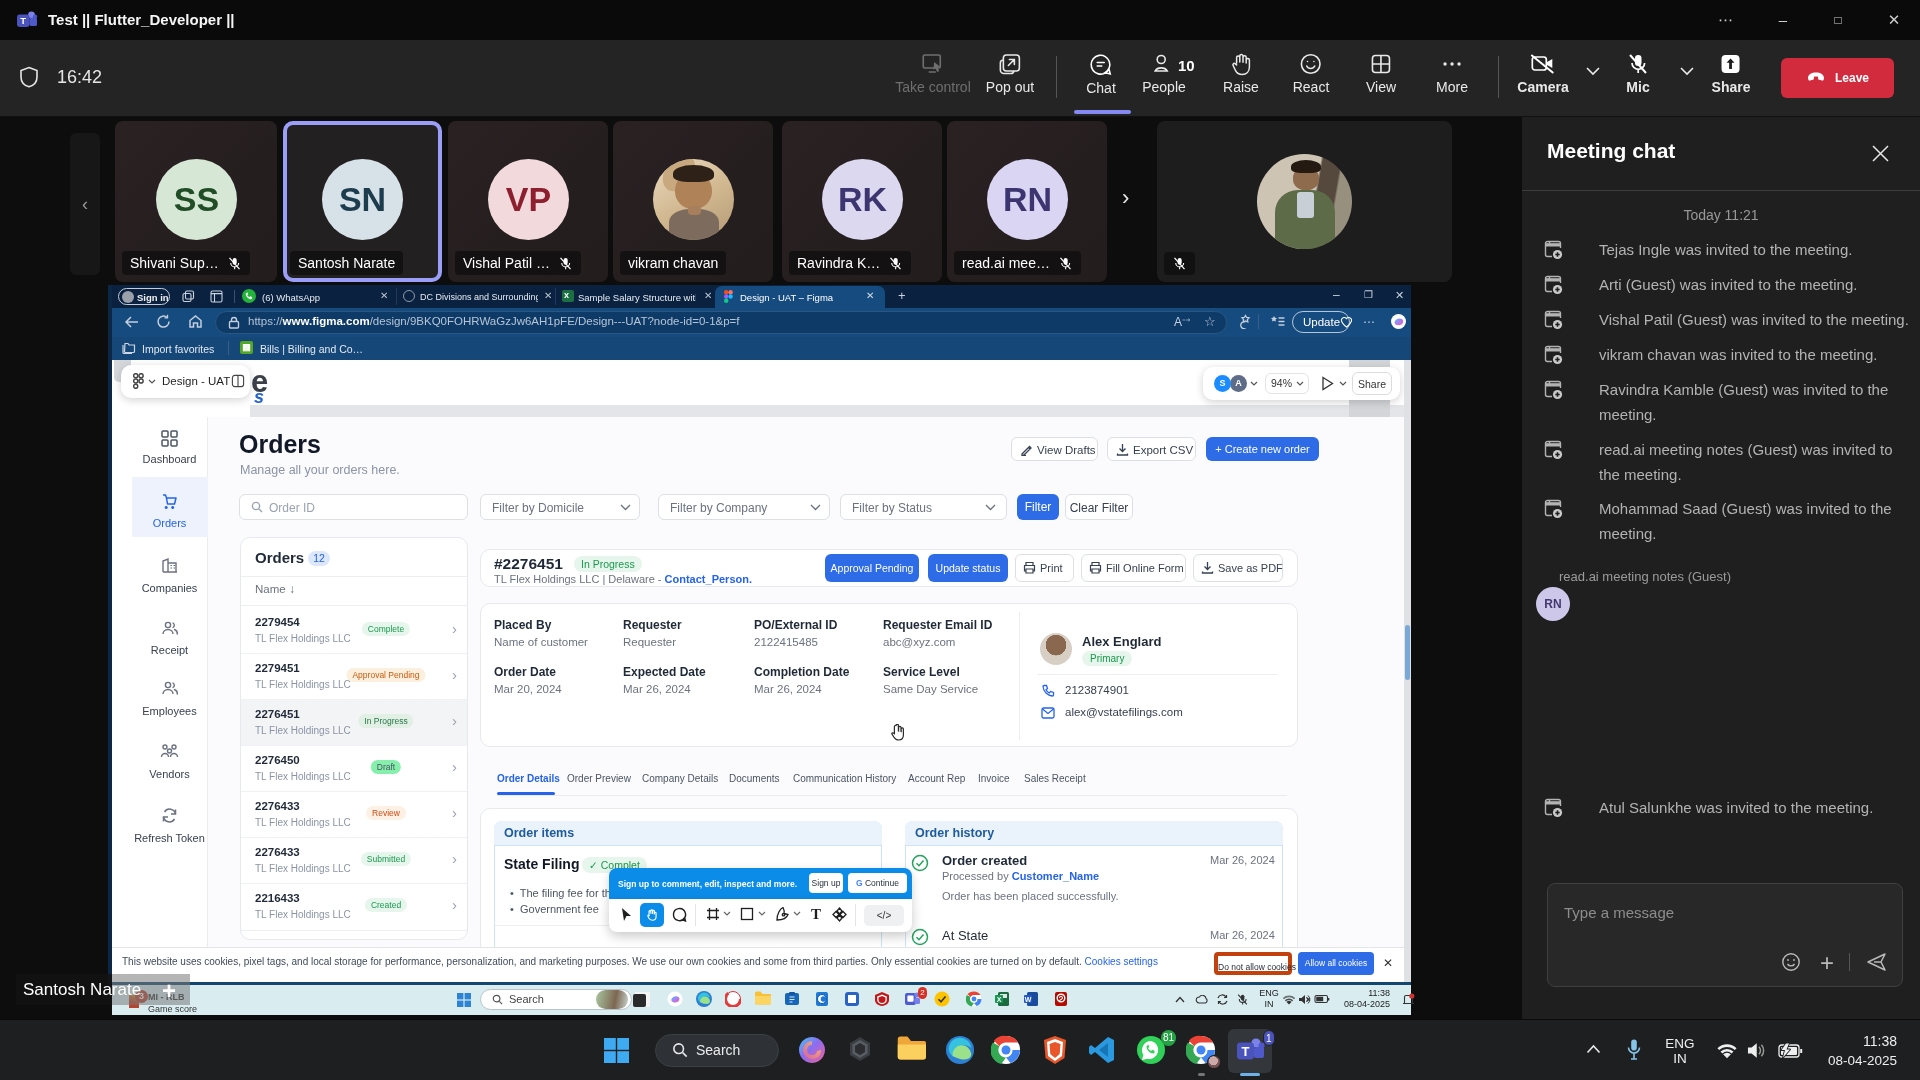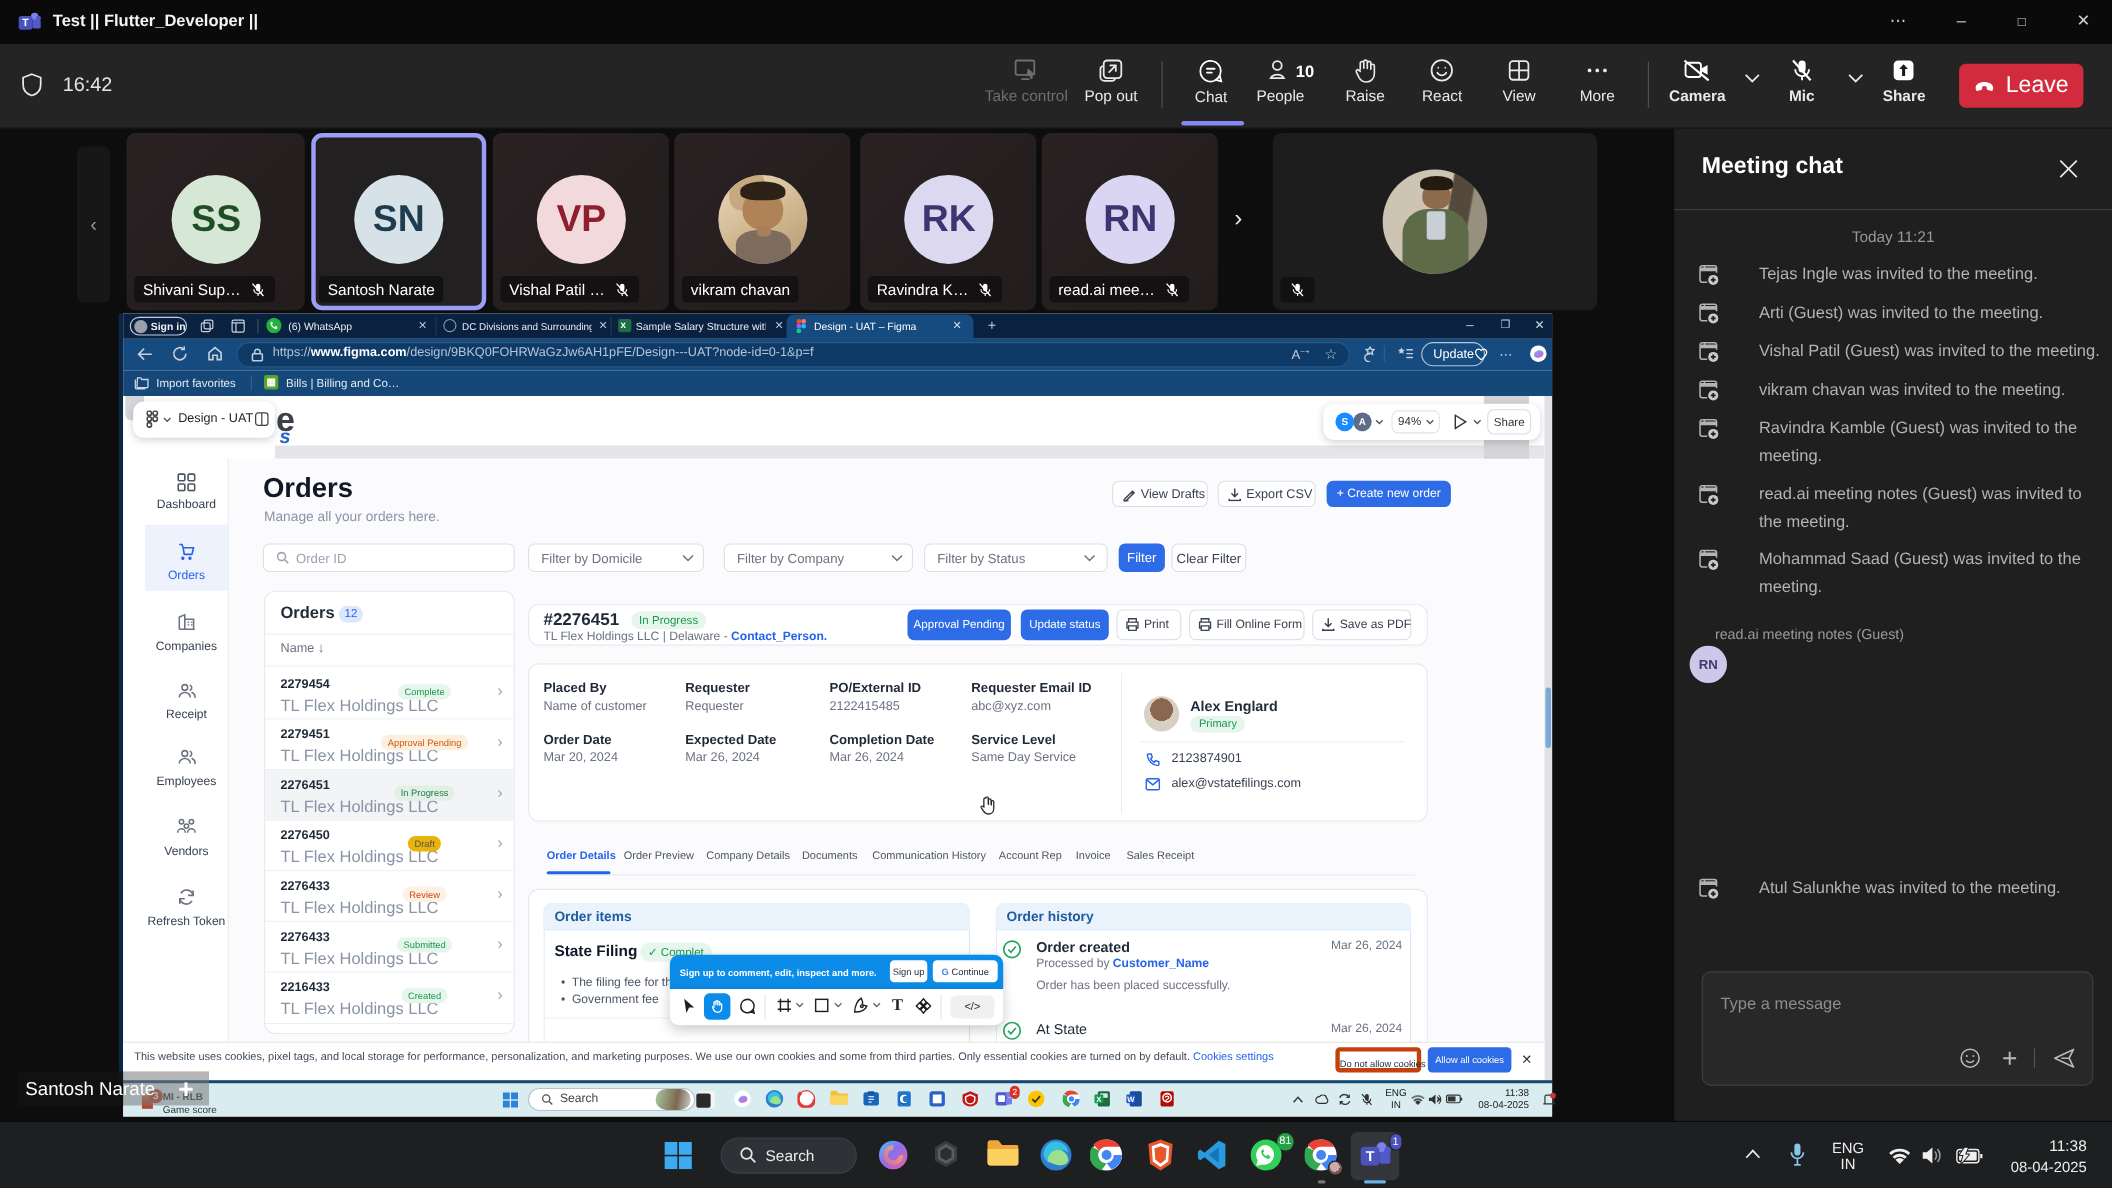--- a/index.html
+++ b/index.html
@@ -9,39 +9,39 @@
 #titlebar .t{left:48px;top:11px;font-size:15px;font-weight:bold;color:#f5f5f5}
 .winbtn{top:0;width:46px;height:40px;color:#cfcfcf;font-size:15px;text-align:center;line-height:40px}
 
 #toolbar{left:0;top:40px;width:1920px;height:77px;background:#242424;border-bottom:1px solid #111}
 .tbtn{top:52px;text-align:center;color:#e9e9e9;transform:translateX(-50%);white-space:nowrap}
 .tbtn .lbl{display:block;margin-top:3px;font-size:14px}
 .tbtn svg{display:block;margin:0 auto}
 .tsep{top:56px;width:1px;height:42px;background:#555}
 #clock{left:57px;top:67px;font-size:18px;color:#e5e5e5}
 #chatline{left:1074px;top:110px;width:57px;height:4px;border-radius:2px;background:#8589f2}
-#leavebtn{left:1781px;top:58px;width:113px;height:40px;background:#d22b3e;border-radius:6px;color:#fff;font-size:21px;font-weight:normal;text-align:center;line-height:40px}
+#leavebtn{left:1781px;top:58px;width:113px;height:40px;background:#d22b3e;border-radius:6px;color:#fff;font-size:12px;font-weight:bold;text-align:center;line-height:40px}
 
 .tile{top:121px;height:161px;border-radius:8px;background:linear-gradient(135deg,#2a2123,#251e1f 60%,#231d1e)}
 .avatar{border-radius:50%;text-align:center;font-weight:bold}
 .namelbl{left:7px;bottom:7px;position:absolute;background:rgba(12,12,12,.72);border-radius:4px;color:#fff;font-size:14px;padding:4px 8px;white-space:nowrap;display:flex;align-items:center;gap:8px}
 .chevbox{top:133px;width:30px;height:142px;background:#171717;border-radius:6px;color:#9a9a9a;font-size:18px;display:flex;align-items:center;justify-content:center}
 
 #chat{left:1522px;top:117px;width:398px;height:902px;background:#1f1f1f}
 #chat h2{position:absolute;left:25px;top:22px;font-size:21px;color:#fff}
 .invrow{position:absolute;left:21px;color:#b3b3b3;font-size:15px}
 .invrow .txt{position:absolute;left:56px;top:0;width:300px;line-height:25px}
 .bubble{position:absolute;left:55px;top:468px;width:260px;background:#2e2e45;border-radius:14px;color:#f0f0f0;font-size:15px;line-height:25px;padding:11px 14px}
 #typebox{position:absolute;left:25px;top:766px;width:356px;height:104px;background:#282828;border:1px solid #404040;border-radius:8px;color:#8d8d8d;font-size:15px;padding:20px 16px}
 
 #share{left:112px;top:285px;width:1299px;height:730px;background:#fff}
 
 .ordrow{left:129px;width:226px;height:46px}
 .ordrow b{position:absolute;left:14px;top:8px;font-size:11.5px;color:#1f2937;font-weight:bold}
-.ordrow i{position:absolute;left:14px;top:25px;font-size:15px;color:#8a94a6;font-style:normal}
+.ordrow i{position:absolute;left:14px;top:25px;font-size:10px;color:#8a94a6;font-style:normal}
 .ordrow em{position:absolute;left:145px;top:14px;font-style:normal;font-size:8.5px;border-radius:8px;padding:2px 6px;white-space:nowrap;transform:translateX(-50%)}
 .ordrow:after{content:"\203A";position:absolute;right:10px;top:12px;color:#9aa3b2;font-size:15px}
 .dlbl{font-size:12px;font-weight:bold;color:#1f2937;white-space:nowrap}
 .dval{font-size:11.5px;color:#6b7280;white-space:nowrap}
 .tabg{top:413px;font-size:10px;color:#4b5563;white-space:nowrap}
 
 #taskbar{left:0;top:1019px;width:1920px;height:61px;background:#1d1f20;border-top:1px solid #0a0a0a}
 #taskbar .abs{position:absolute}
 .tbig{position:absolute;top:15px;width:32px;height:32px}
 .tbig b{position:absolute;right:-8px;top:-5px;min-width:12px;height:16px;border-radius:8px;color:#fff;font-size:10px;text-align:left;line-height:16px;padding:0 2px;font-weight:normal}
@@ -444,21 +444,21 @@
         <em style="background:#fcefdd;color:#cd5b10">Approval Pending</em>
       </div>
   <div class="abs ordrow" style="top:340px">
         <b>2276451</b>
         <i>TL Flex Holdings LLC</i>
         <em style="background:#e2efe4;color:#25784a">In Progress</em>
       </div>
   <div class="abs ordrow" style="top:386px">
         <b>2276450</b>
         <i>TL Flex Holdings LLC</i>
-        <em style="background:#eab308;color:#4b5563">Draft</em>
+        <em style="background:#86efac;color:#4b5563">Draft</em>
       </div>
   <div class="abs ordrow" style="top:432px">
         <b>2276433</b>
         <i>TL Flex Holdings LLC</i>
         <em style="background:#fdf0e4;color:#d04a12">Review</em>
       </div>
   <div class="abs ordrow" style="top:478px">
         <b>2276433</b>
         <i>TL Flex Holdings LLC</i>
         <em style="background:#e7f6ec;color:#199a4e">Submitted</em>

